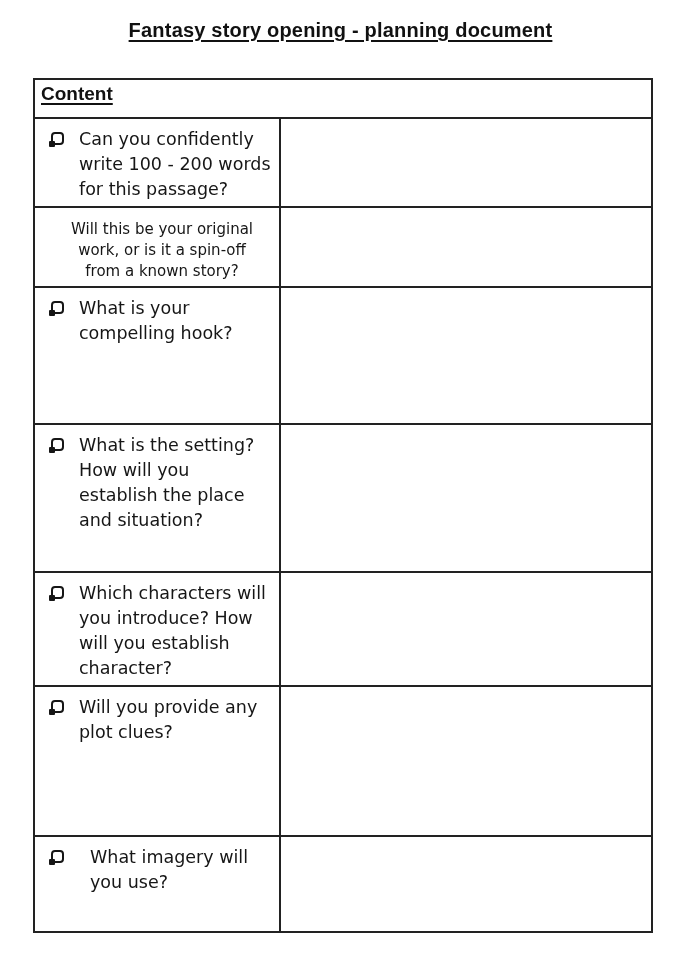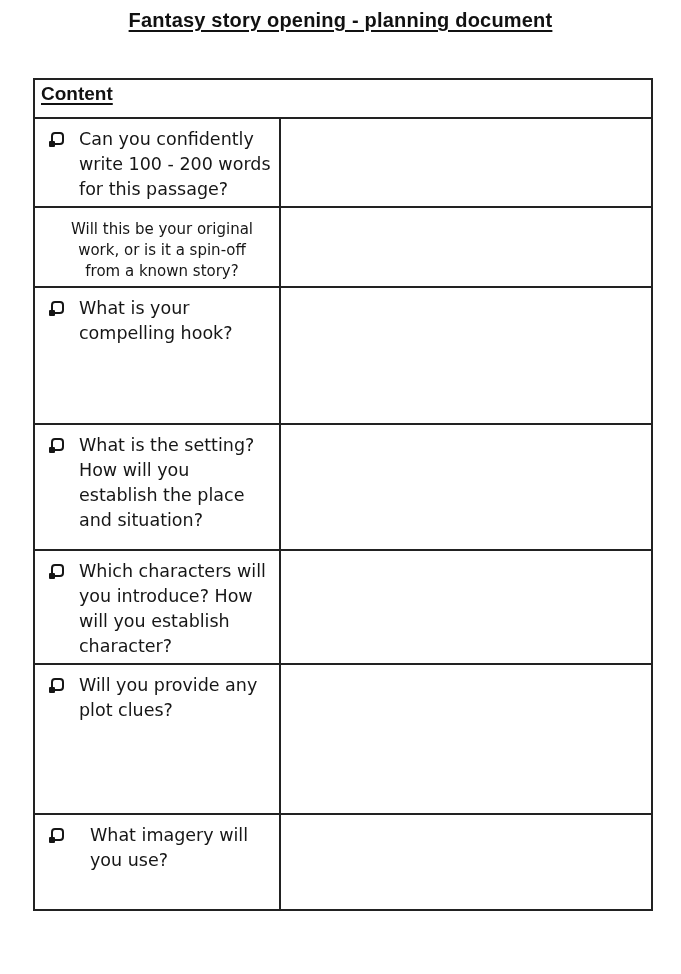--- a/index.html
+++ b/index.html
@@ -6,21 +6,21 @@
   html, body { background: #ffffff; }
   body {
     position: relative;
     width: 681px;
     height: 974px;
     font-family: "DejaVu Sans", sans-serif;
     color: #161616;
     overflow: hidden;
   }
   .title {
-    padding-top: 9px;
+    padding-top: 19px;
     text-align: center;
     font-family: "Liberation Sans", sans-serif;
     font-weight: bold;
     font-size: 20px;
     letter-spacing: 0.2px;
     text-decoration: underline;
     text-decoration-thickness: 2px;
     text-underline-offset: 3px;
     color: #111111;
   }
@@ -36,21 +36,21 @@
   col.c2 { width: 372px; }
   td {
     border: 2px solid #222222;
     vertical-align: top;
     background: #ffffff;
   }
   tr.header-row td { height: 34px; }
   tr.row-1 td { height: 88px; }
   tr.row-2 td { height: 77px; border-radius: 32px; }
   tr.row-3 td { height: 137px; }
-  tr.row-4 td { height: 126px; }
+  tr.row-4 td { height: 148px; }
   tr.row-5 td { height: 102px; }
   tr.row-6 td { height: 150px; }
   tr.row-7 td { height: 96px; }
   .header-cell { padding: 3px 8px 12px 6px; }
   .header-text {
     font-family: "Liberation Sans", sans-serif;
     font-weight: bold;
     font-size: 19px;
     color: #111111;
     text-decoration: underline;

